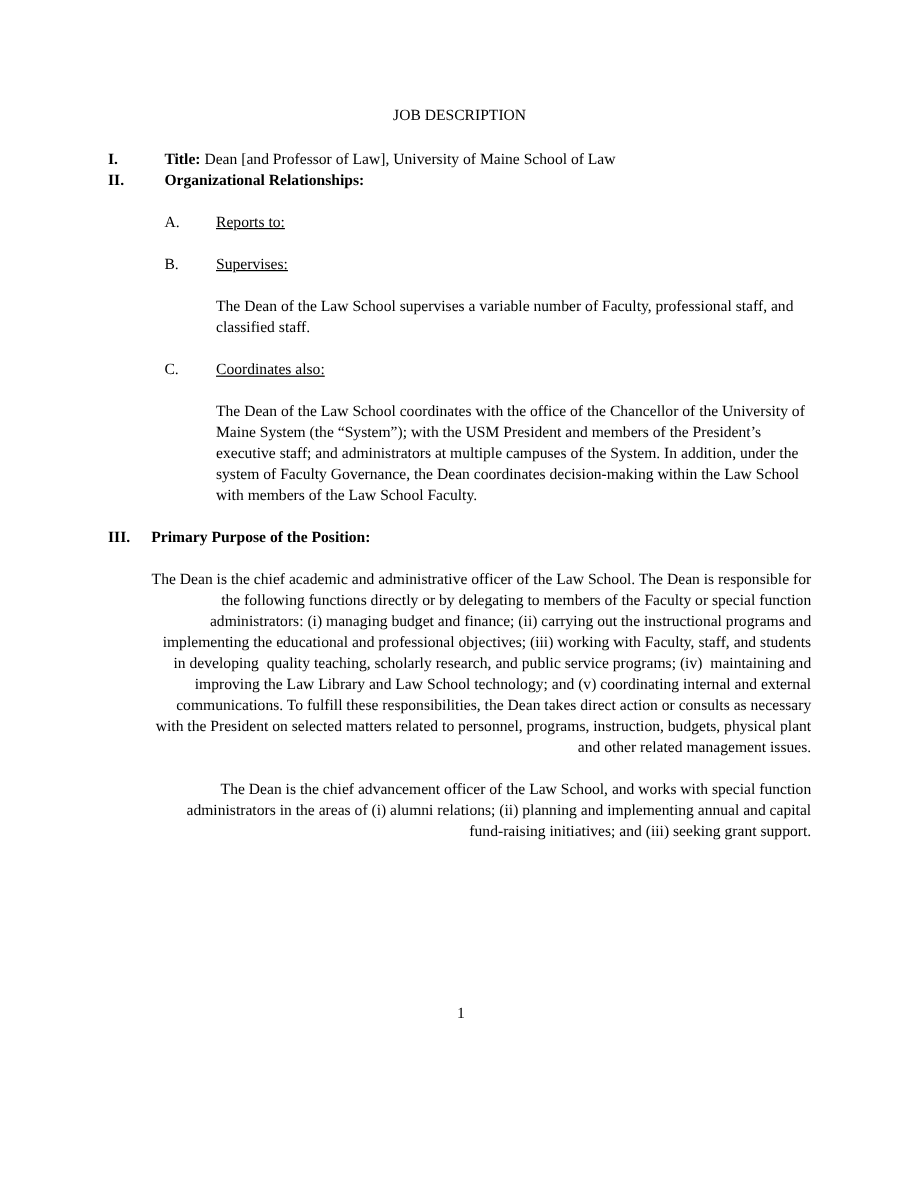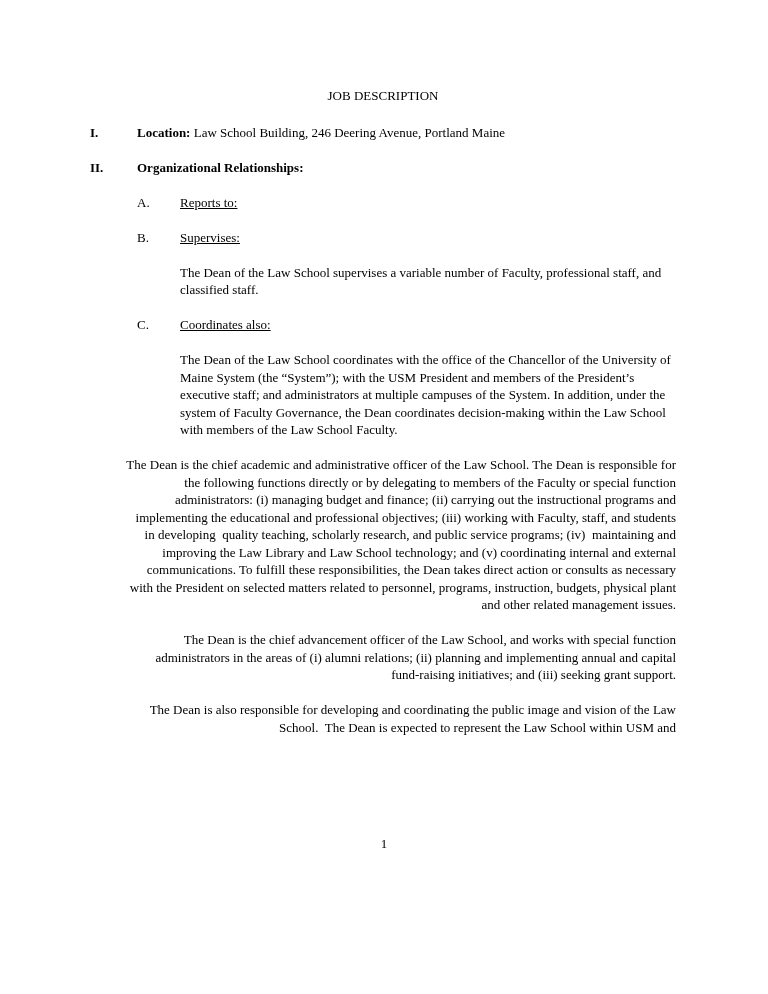--- a/index.html
+++ b/index.html
@@ -43,21 +43,21 @@
 </head>
 <body>
 
 <div class="page">
 
   <div class="doc-title">JOB DESCRIPTION</div>
 
   <div class="sec">
     <span class="sec-num w47">I.</span>
     <div>
-      <div class="mb"><span class="field-label">Location:</span><span> Law School Building, 246 Deering Avenue, Portland Maine</span></div>
+      <div><span class="field-label">Title:</span><span> Dean [and Professor of Law], University of Maine School of Law</span></div>
     </div>
   </div>
 
   <div class="sec mb">
     <span class="sec-num w47">II.</span>
     <span class="sec-heading">Organizational Relationships:</span>
   </div>
 
   <div class="subsec-head mb">
     <span class="sub-letter">A.</span>
@@ -69,20 +69,23 @@
     <span class="sub-heading">Supervises:</span>
   </div>
   <div class="subsec-body mb">The Dean of the Law School supervises a variable number of Faculty, professional staff, and classified staff.</div>
 
   <div class="subsec-head mb">
     <span class="sub-letter">C.</span>
     <span class="sub-heading">Coordinates also:</span>
   </div>
   <div class="subsec-body mb">The Dean of the Law School coordinates with the office of the Chancellor of the University of Maine System (the “System”); with the USM President and members of the President’s executive staff; and administrators at multiple campuses of the System. In addition, under the system of Faculty Governance, the Dean coordinates decision-making within the Law School with members of the Law School Faculty.</div>
 
+  <div class="sec mb">
+    <span class="sec-num w36">III.</span>
+    <span class="sec-heading">Primary Purpose of the Position:</span>
+  </div>
 
   <div class="para mb">The Dean is the chief academic and administrative officer of the Law School. The Dean is responsible for the following functions directly or by delegating to members of the Faculty or special function administrators: (i) managing budget and finance; (ii) carrying out the instructional programs and implementing the educational and professional objectives; (iii) working with Faculty, staff, and students in developing  quality teaching, scholarly research, and public service programs; (iv)  maintaining and improving the Law Library and Law School technology; and (v) coordinating internal and external communications. To fulfill these responsibilities, the Dean takes direct action or consults as necessary with the President on selected matters related to personnel, programs, instruction, budgets, physical plant and other related management issues.</div>
   <div class="para mb">The Dean is the chief advancement officer of the Law School, and works with special function administrators in the areas of (i) alumni relations; (ii) planning and implementing annual and capital fund-raising initiatives; and (iii) seeking grant support.</div>
-  <div class="para mb">The Dean is also responsible for developing and coordinating the public image and vision of the Law School.  The Dean is expected to represent the Law School within USM and</div>
 
   <div class="page-number">1</div>
 
 </div>
 
 </body></html>

